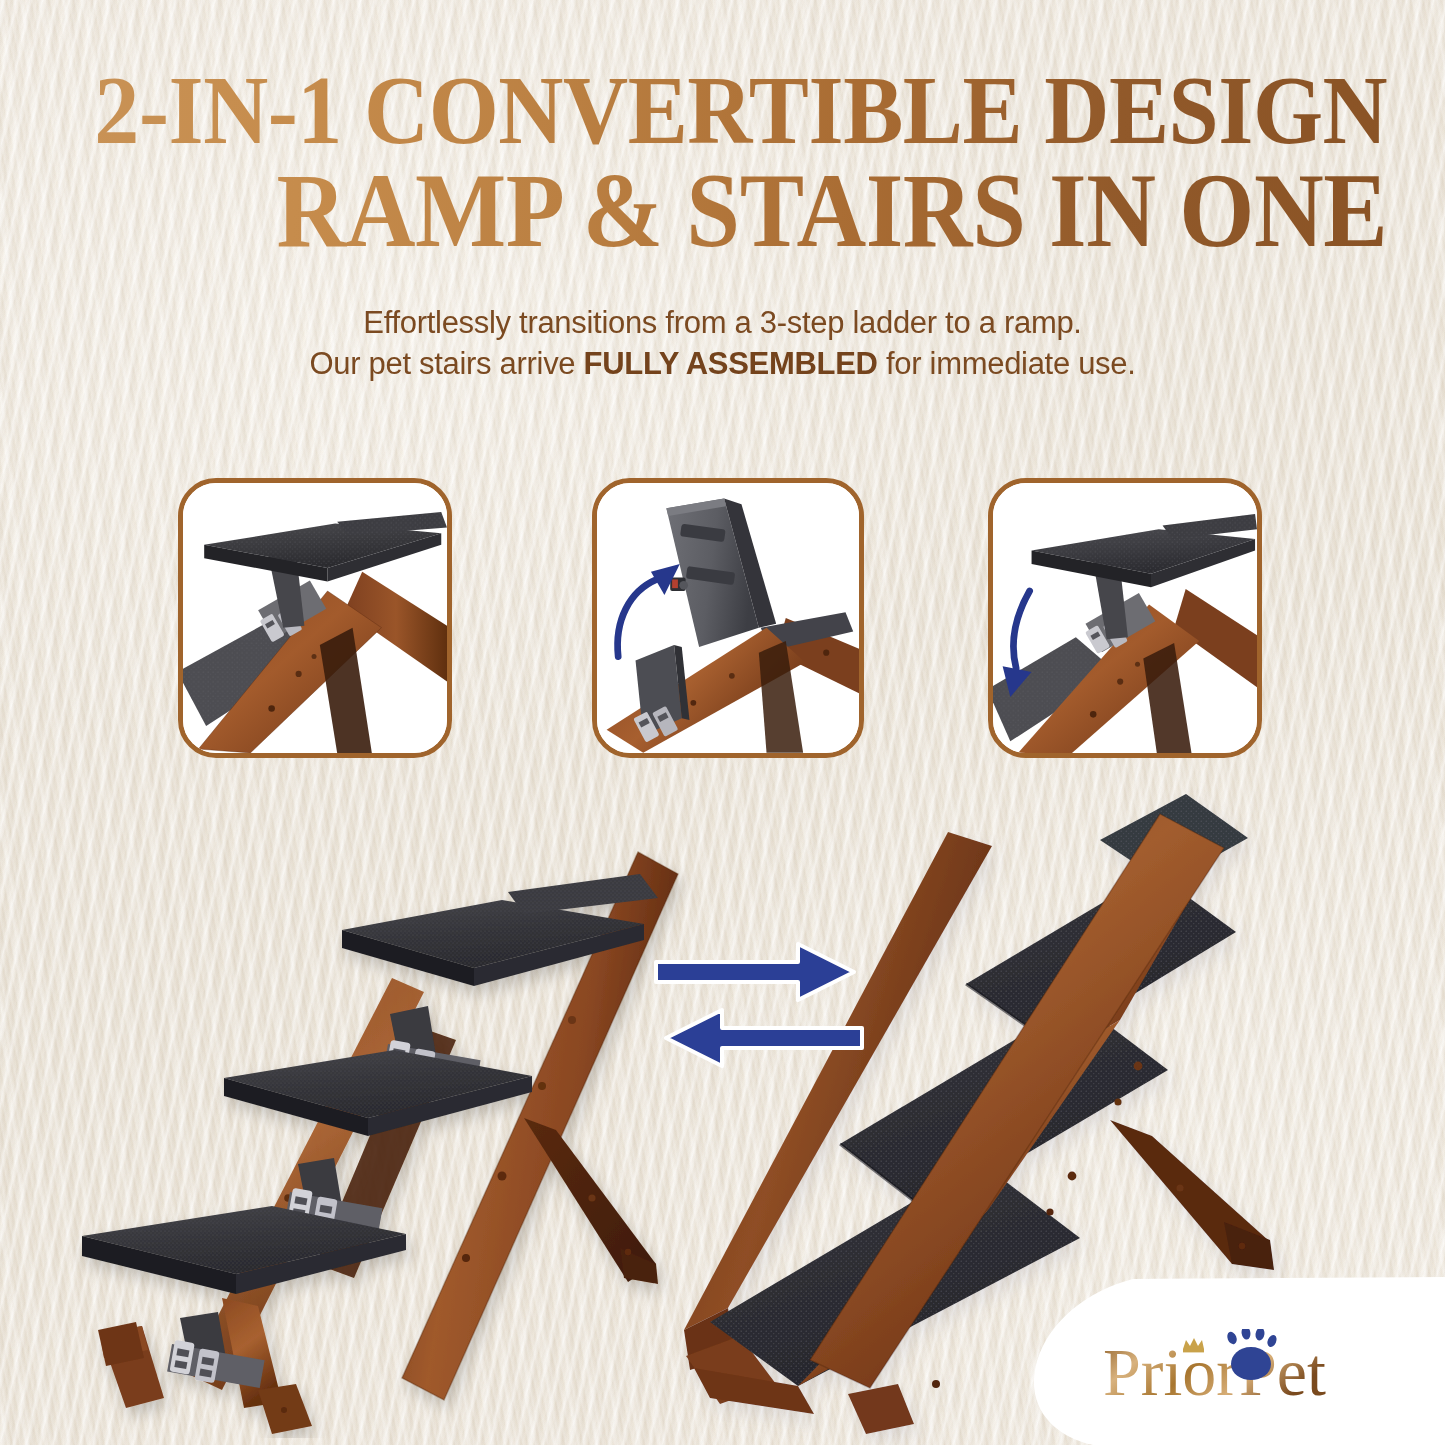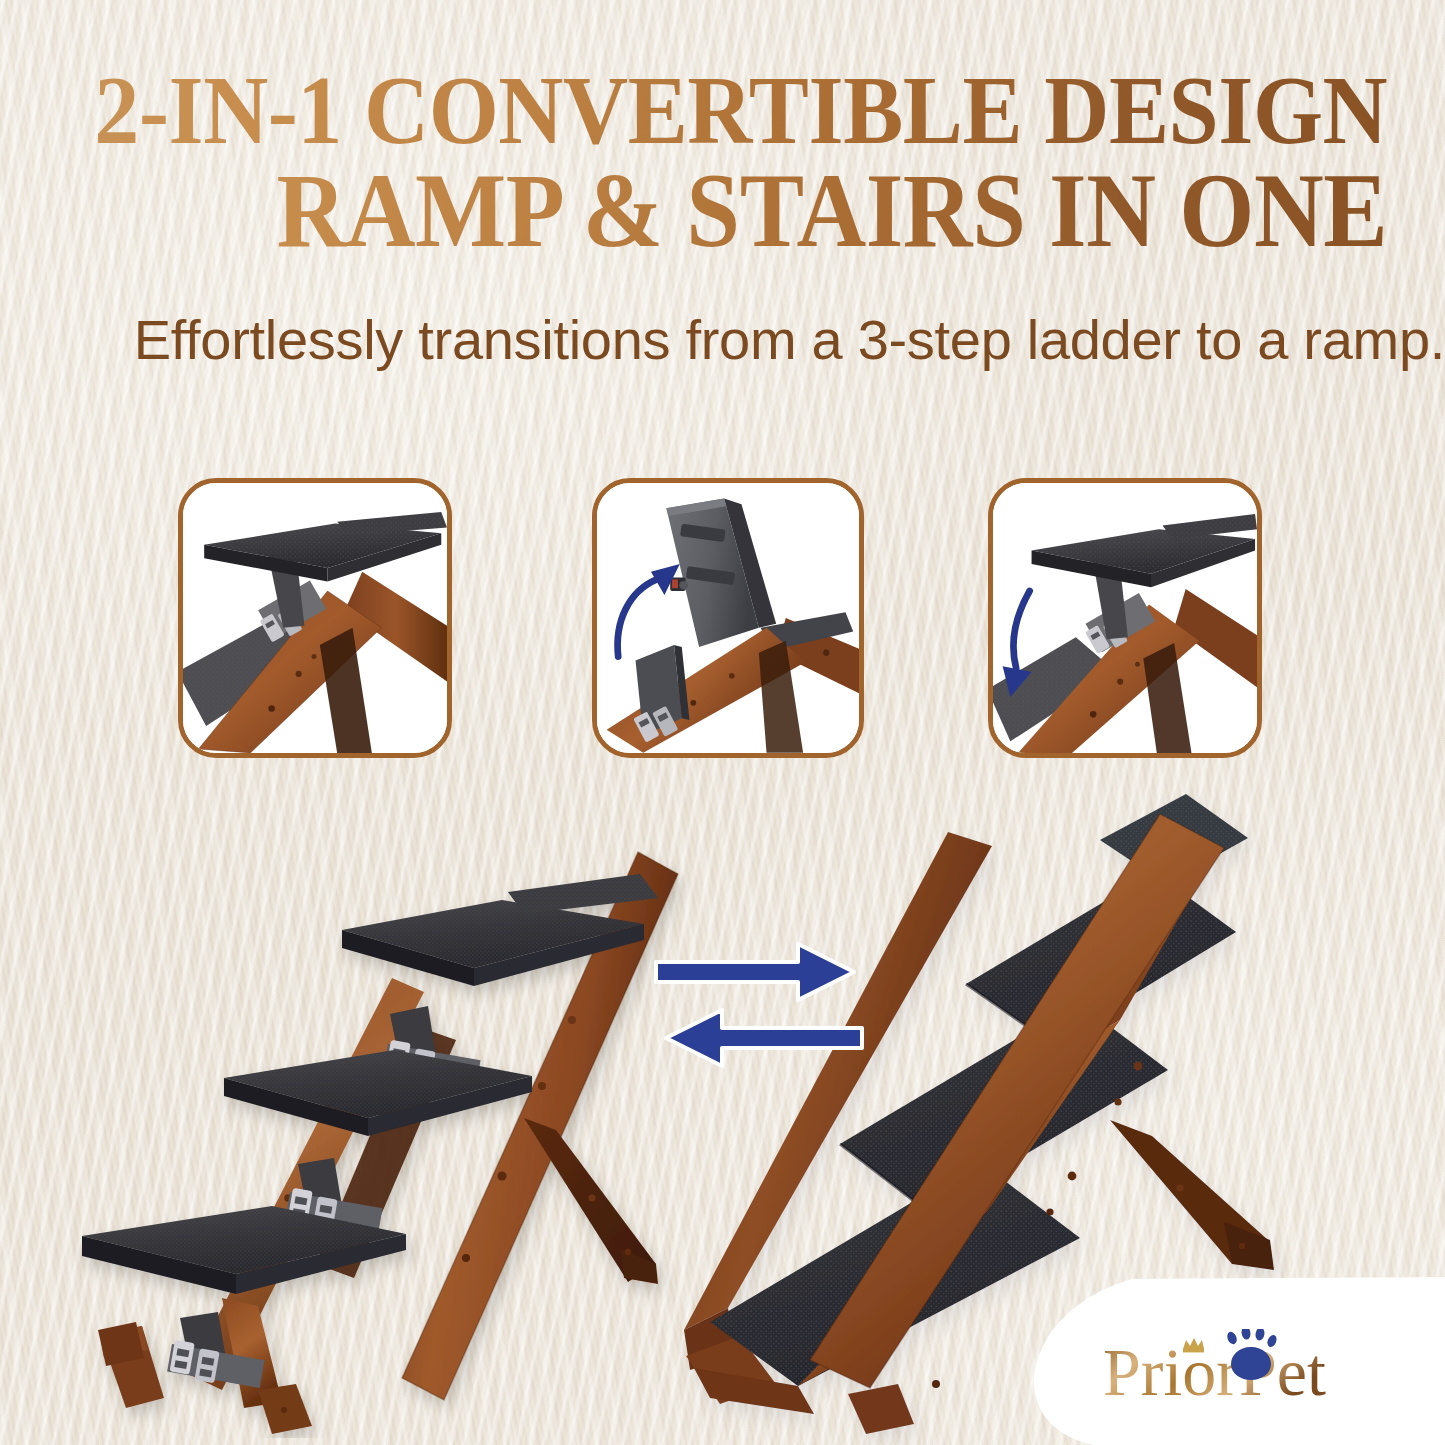--- a/index.html
+++ b/index.html
@@ -86,26 +86,25 @@
 
   
   #subtitle-block {
     position: absolute;
     top: 303px; left: 0; right: 0;
     text-align: center;
     z-index: 3;
   }
   .subtitle-line {
     font-family: "Liberation Sans", sans-serif;
-    font-size: 56px;
+    font-size: 31px;
     line-height: 1.32;
     color: #7b4a21;
     letter-spacing: -0.3px;
     white-space: nowrap;
-    text-align: right;
   }
   .subtitle-strong { font-weight: bold; color: #74431c; }
 
   
   .inset-panel {
     position: absolute;
     border: 5px solid #a0642c;
     border-radius: 38px;
     background: #ffffff;
     overflow: hidden;
@@ -165,20 +164,23 @@
 
 <div id="fur-bg"></div>
 
 <div id="headline-block">
   <div class="headline-line" id="headline-1">2-IN-1 CONVERTIBLE DESIGN</div>
   <div class="headline-line" id="headline-2">RAMP &amp; STAIRS IN ONE</div>
 </div>
 
 <div id="subtitle-block">
   <div class="subtitle-line">Effortlessly transitions from a 3-step ladder to a ramp.</div>
+  <div class="subtitle-line">
+    <span>Our pet stairs arrive </span><span class="subtitle-strong">FULLY ASSEMBLED</span><span> for immediate use.</span>
+  </div>
 </div>
 
 <div class="inset-panel" id="panel-1">
   <svg class="panel-svg" viewBox="0 0 274 280">
     <defs>
       <linearGradient id="p1wood" x1="0" y1="0" x2="1" y2="1">
         <stop offset="0" stop-color="#8e4a23"></stop>
         <stop offset="0.45" stop-color="#a35b2c"></stop>
         <stop offset="1" stop-color="#6d3517"></stop>
       </linearGradient>

